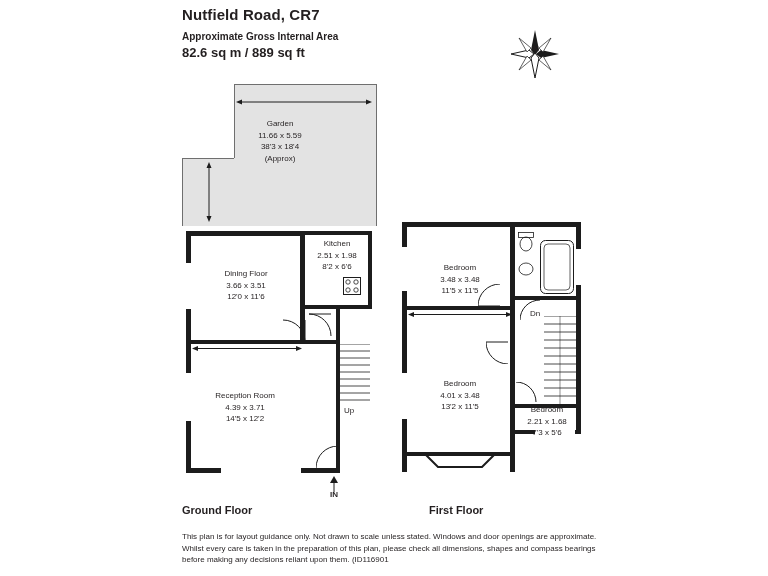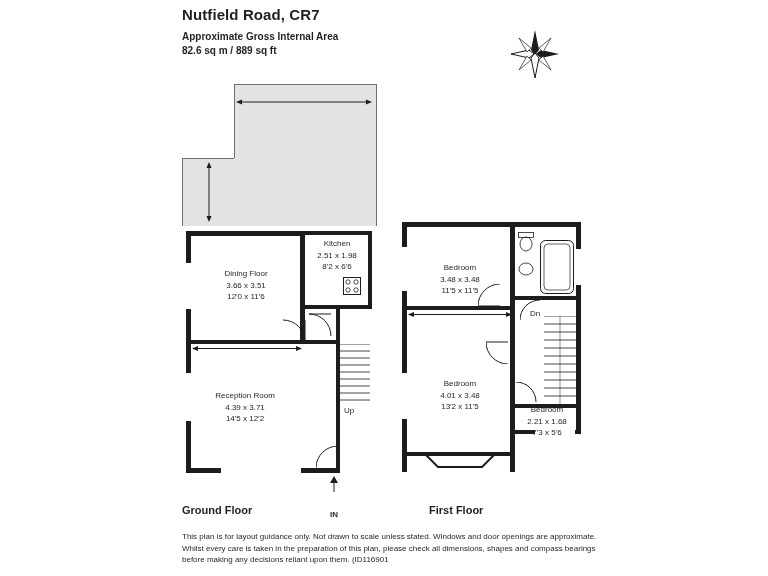--- a/index.html
+++ b/index.html
@@ -31,21 +31,21 @@
   }
   #area-line1 {
     left: 182px;
     top: 31px;
     font-size: 10px;
     font-weight: bold;
   }
   #area-line2 {
     left: 182px;
     top: 45px;
-    font-size: 10px;
+    font-size: 13px;
     font-weight: bold;
   }
 
   
   #compass {
     left: 505px;
     top: 28px;
     width: 60px;
     height: 52px;
   }
@@ -158,20 +158,26 @@
     </svg>
   </div>
   <div class="abs" style="left:205px; top:162px;">
     <svg width="8" height="60" viewBox="0 0 8 60">
       <line x1="4" y1="4" x2="4" y2="56" stroke="#1c1c1c" stroke-width="1"></line>
       <polygon points="4,0 1.5,6 6.5,6" fill="#1c1c1c"></polygon>
       <polygon points="4,60 1.5,54 6.5,54" fill="#1c1c1c"></polygon>
     </svg>
   </div>
 
+  <div class="abs" id="garden-label">
+    <div>Garden</div>
+    <div>11.66 x 5.59</div>
+    <div>38'3 x 18'4</div>
+    <div>(Approx)</div>
+  </div>
 
   <div class="abs wall" style="left:186px; top:231px; width:5px; height:242px;"></div>
   <div class="abs wall" style="left:186px; top:468px; width:154px; height:5px;"></div>
   <div class="abs wall" style="left:186px; top:231px; width:118px; height:5px;"></div>
   <div class="abs wall" style="left:300px; top:231px; width:5px; height:36px;"></div>
   <div class="abs wall" style="left:300px; top:231px; width:72px; height:4px;"></div>
   <div class="abs wall" style="left:368px; top:231px; width:4px; height:78px;"></div>
   <div class="abs wall" style="left:300px; top:305px; width:72px; height:4px;"></div>
   <div class="abs wall" style="left:336px; top:305px; width:4px; height:168px;"></div>
   <div class="abs wall" style="left:186px; top:340px; width:118px; height:4px;"></div>
@@ -250,21 +256,21 @@
     </svg>
   </div>
   <div class="abs small-label" style="left:344px; top:405px;">Up</div>
 
   <div class="abs" style="left:328px; top:476px;">
     <svg width="12" height="16" viewBox="0 0 12 16">
       <line x1="6" y1="16" x2="6" y2="4" stroke="#1c1c1c" stroke-width="1"></line>
       <polygon points="6,0 2,7 10,7" fill="#1c1c1c"></polygon>
     </svg>
   </div>
-  <div class="abs small-label" style="left:330px; top:489px; font-weight:bold;margin-top:20px;">IN</div>
+  <div class="abs small-label" style="left:330px; top:489px; font-weight:bold;">IN</div>
 
   <div class="abs floor-title" style="left:182px; top:504px;">Ground Floor</div>
 
   <div class="abs wall" style="left:402px; top:222px; width:5px; height:250px;"></div>
   <div class="abs wall" style="left:402px; top:222px; width:112px; height:5px;"></div>
   <div class="abs wall" style="left:510px; top:222px; width:5px; height:142px;"></div>
   <div class="abs wall" style="left:514px; top:222px; width:66px; height:5px;"></div>
   <div class="abs wall" style="left:576px; top:222px; width:5px; height:212px;"></div>
   <div class="abs wall" style="left:402px; top:306px; width:112px; height:4px;"></div>
   <div class="abs wall" style="left:510px; top:296px; width:70px; height:4px;"></div>

